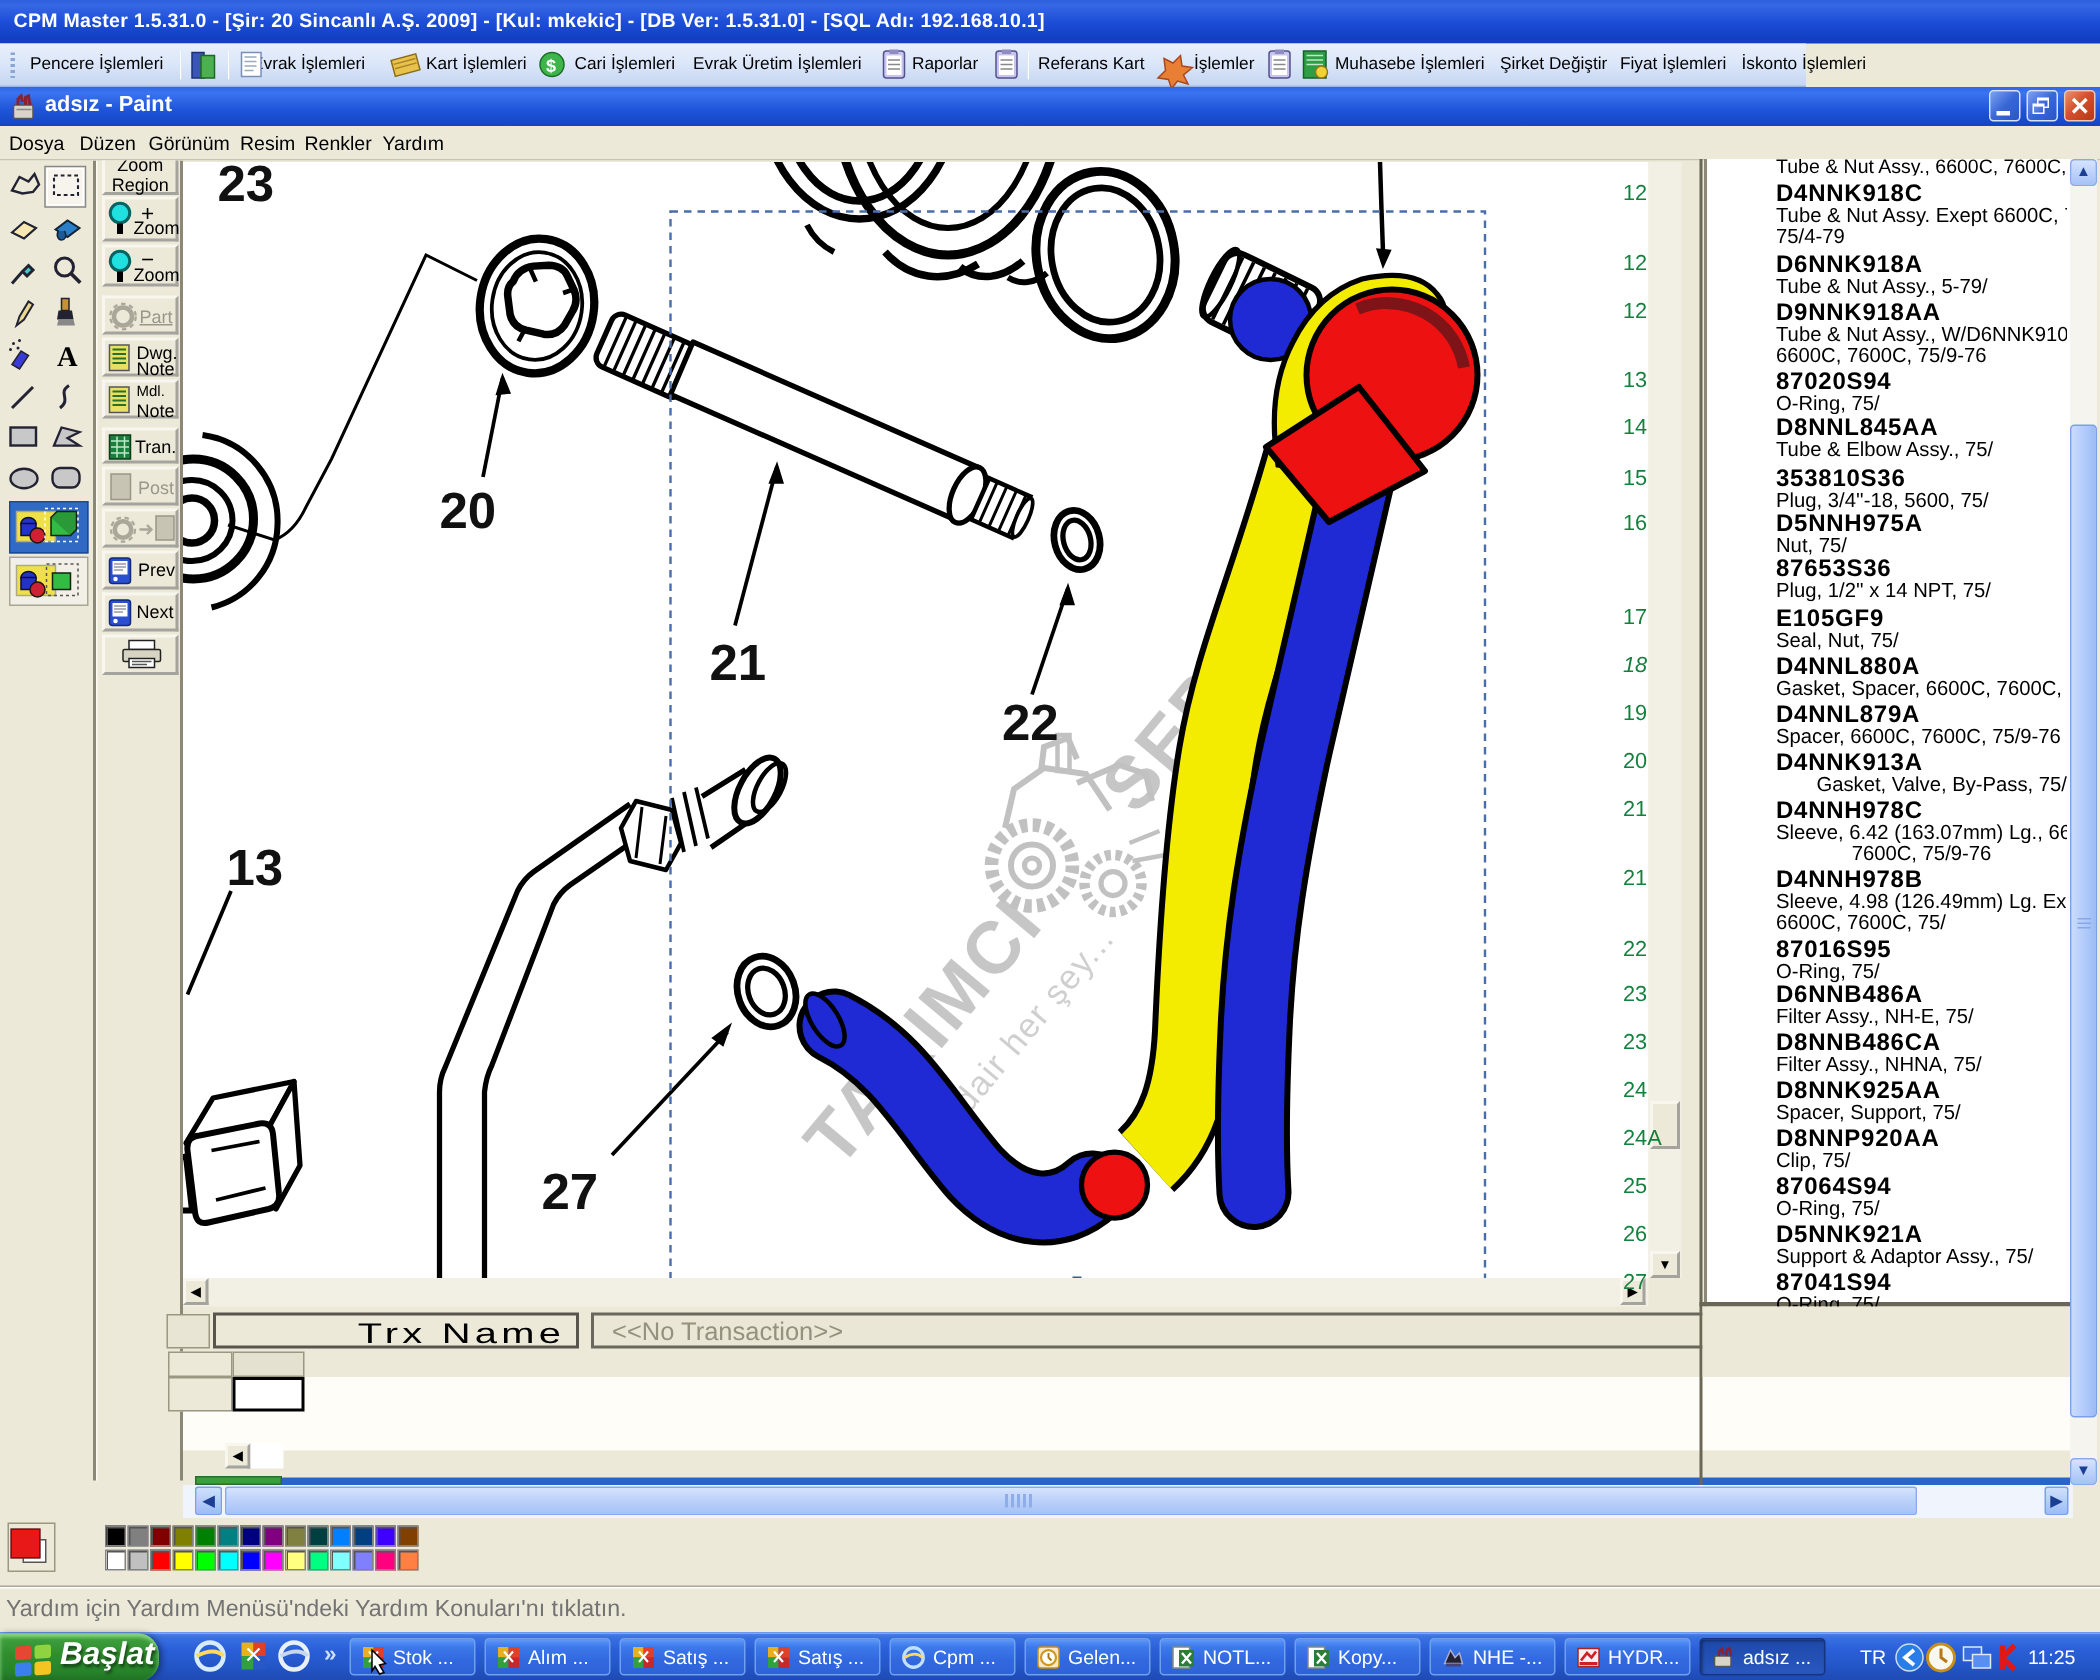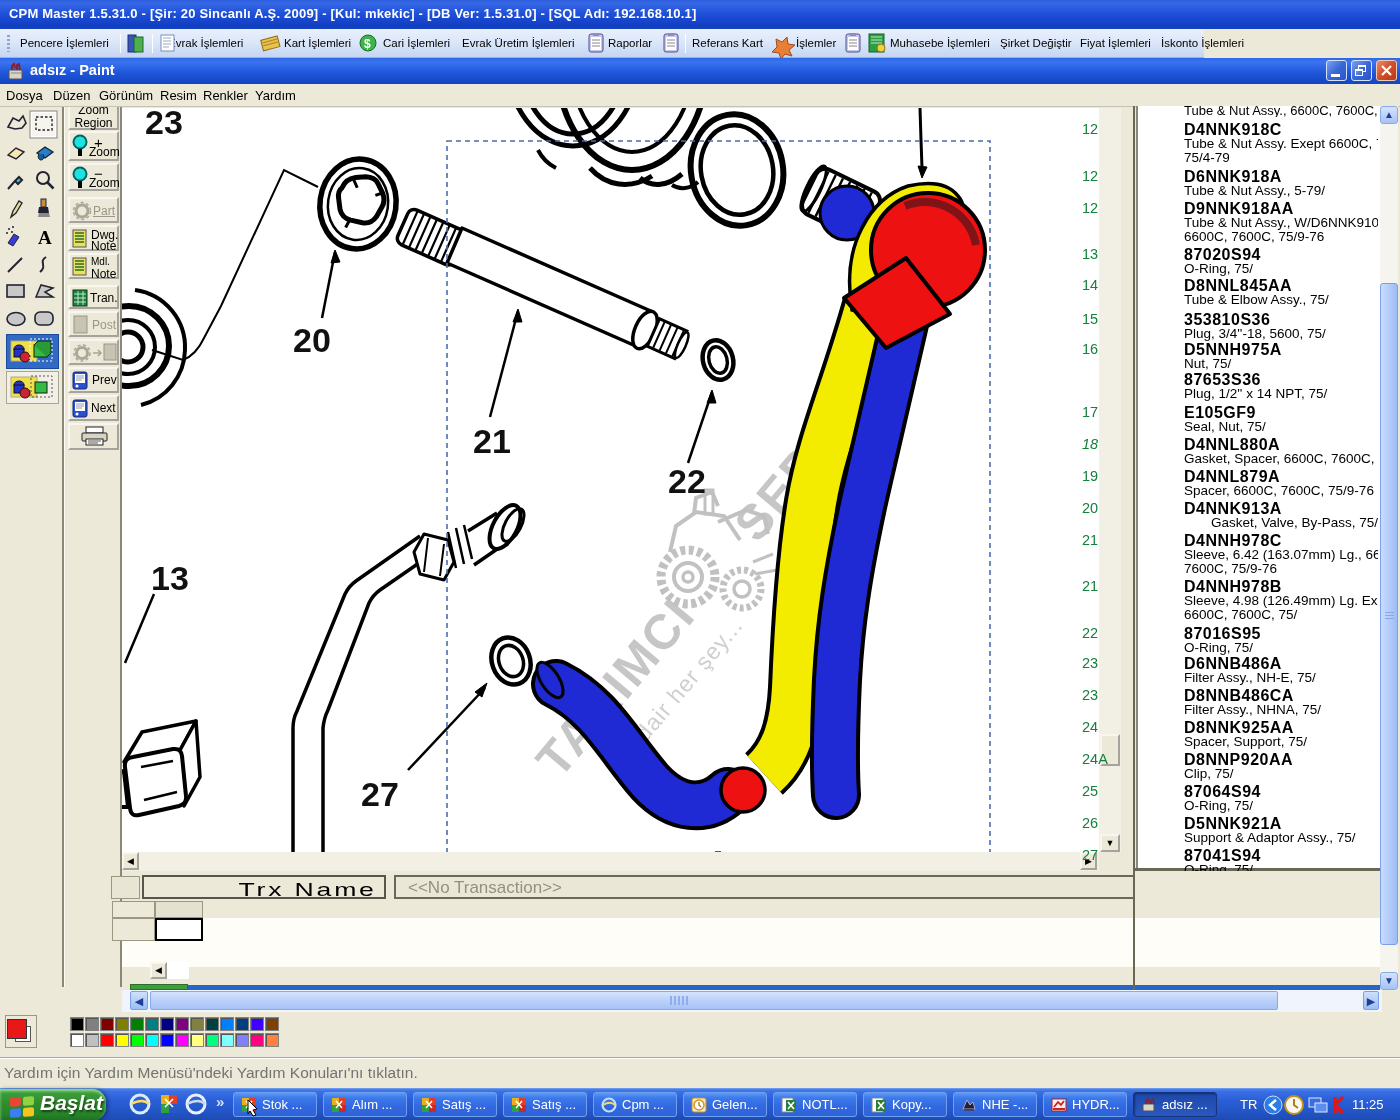--- a/index.html
+++ b/index.html
@@ -521,21 +521,21 @@
 <div class="desc" style="top:451px;">Gasket, Spacer, 6600C, 7600C, 75/9-</div>
 <div class="num" style="top:468px;">19</div>
 <div class="code" style="top:468px;">D4NNL879A</div>
 <div class="desc" style="top:483px;">Spacer, 6600C, 7600C, 75/9-76</div>
 <div class="num" style="top:500px;">20</div>
 <div class="code" style="top:500px;">D4NNK913A</div>
 <div class="desc" style="top:515px;text-align:right;">Gasket, Valve, By-Pass, 75/</div>
 <div class="num" style="top:532px;">21</div>
 <div class="code" style="top:532px;">D4NNH978C</div>
 <div class="desc" style="top:547px;">Sleeve, 6.42 (163.07mm) Lg., 6600C,</div>
-<div class="desc" style="top:561px;">7600C, 75/9-76</div>
+<div class="desc" style="top:561px;text-align:center;">7600C, 75/9-76</div>
 <div class="num" style="top:578px;">21</div>
 <div class="code" style="top:578px;">D4NNH978B</div>
 <div class="desc" style="top:593px;">Sleeve, 4.98 (126.49mm) Lg. Except</div>
 <div class="desc" style="top:607px;">6600C, 7600C, 75/</div>
 <div class="num" style="top:625px;">22</div>
 <div class="code" style="top:625px;">87016S95</div>
 <div class="desc" style="top:640px;">O-Ring, 75/</div>
 <div class="num" style="top:655px;">23</div>
 <div class="code" style="top:655px;">D6NNB486A</div>
 <div class="desc" style="top:670px;">Filter Assy., NH-E, 75/</div>

